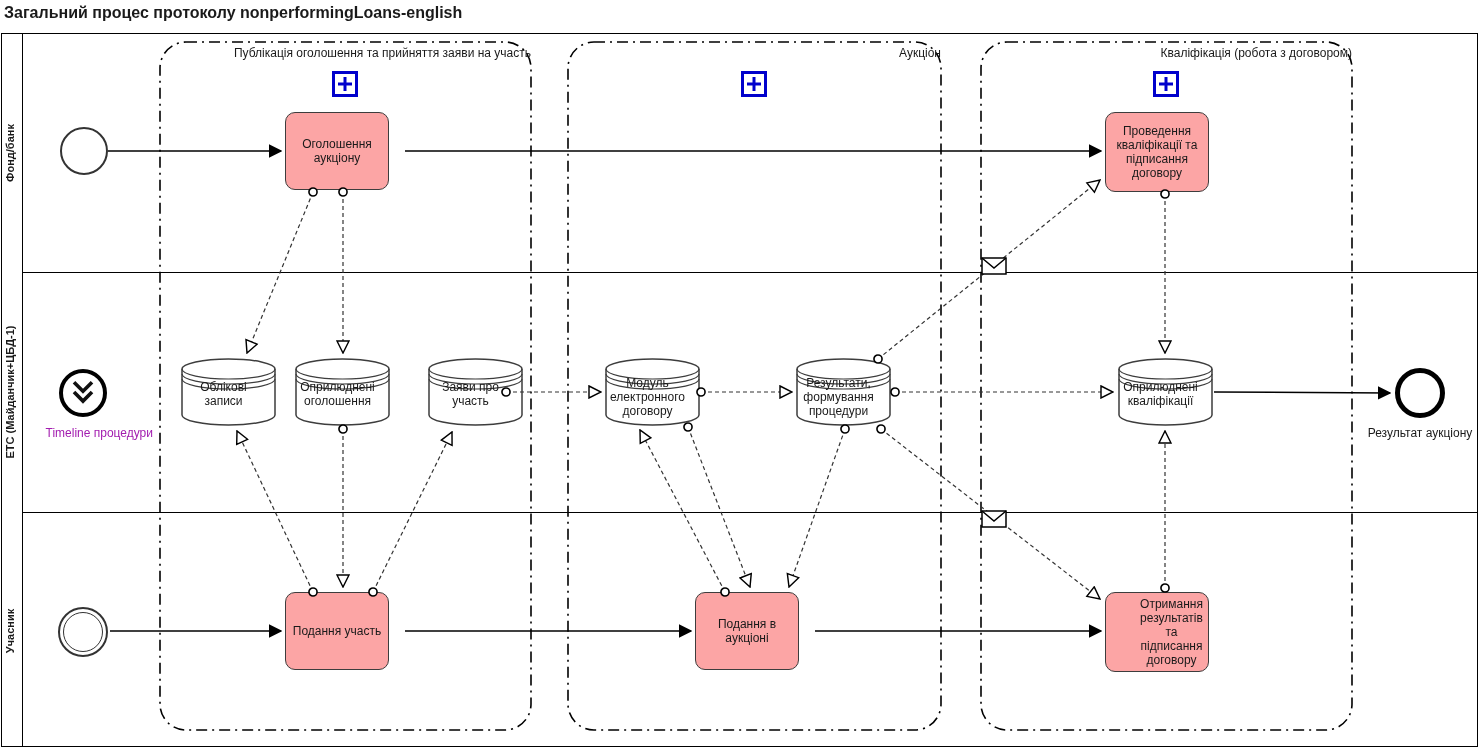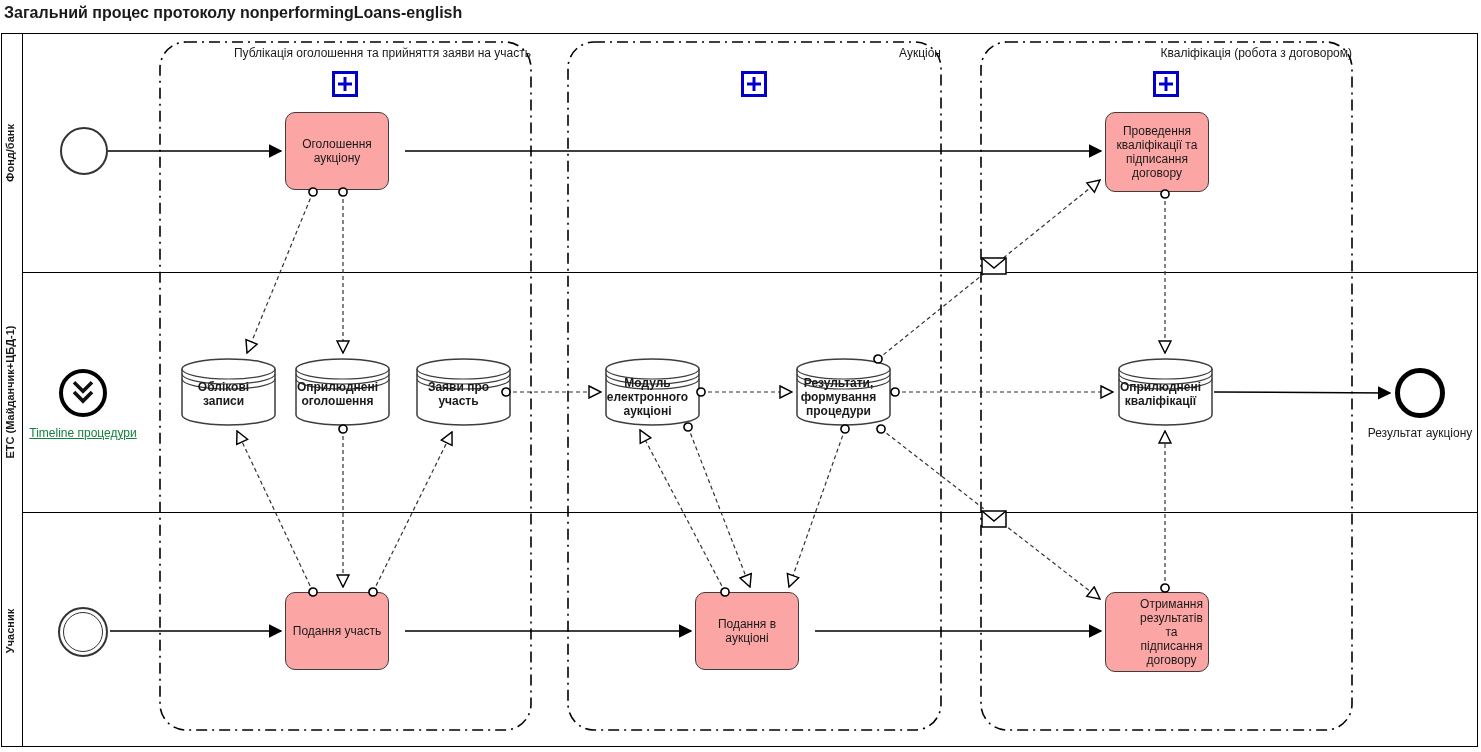--- a/index.html
+++ b/index.html
@@ -7,30 +7,30 @@
   .abs{position:absolute;}
   .title{left:4px;top:4px;font-size:16px;font-weight:bold;white-space:nowrap;}
   .frame{left:1px;top:33px;width:1477px;height:714px;border:1px solid #000;box-sizing:border-box;}
   .lane-col{left:0;top:0;width:21px;height:100%;border-right:1px solid #000;box-sizing:border-box;}
   .h-div{left:21px;right:0;height:1px;background:#000;}
   .lane-label{width:220px;height:16px;text-align:center;font-size:11px;font-weight:bold;white-space:nowrap;transform:rotate(-90deg);}
   .group-label{text-align:right;font-size:12px;white-space:nowrap;}
   .plus-btn{width:26px;height:26px;border:3px solid #0000CC;background:#fff;box-sizing:border-box;cursor:pointer;}
   .task{width:104px;height:78px;border:1.5px solid #3d3d3d;border-radius:10px;background:#fca5a5;box-sizing:border-box;
         display:flex;align-items:center;justify-content:center;text-align:center;font-size:12px;line-height:14px;padding:3px;}
-  .store{width:85px;height:68px;font-weight:bold;}
+  .store{width:85px;height:68px;}
   .store svg{position:absolute;left:0;top:0;}
   .store-label{position:absolute;left:1px;right:1px;top:22px;text-align:center;font-size:12px;line-height:14px;}
   .evt{border-radius:50%;background:#fff;box-sizing:border-box;}
   .evt-start{left:60px;top:127px;width:48px;height:48px;border:2px solid #333;}
   .evt-double{left:58px;top:607px;width:50px;height:50px;border:2px solid #333;}
   .evt-double-inner{position:absolute;inset:3px;border:1.5px solid #333;border-radius:50%;}
   .evt-end{left:1395px;top:368px;width:50px;height:50px;border:5px solid #000;}
   .evt-timeline{left:59px;top:369px;width:48px;height:48px;border:4px solid #000;display:flex;align-items:center;justify-content:center;}
-  .timeline-link{left:13px;top:426px;width:140px;text-align:center;font-size:12px;color:#15803d;text-decoration:underline;cursor:pointer;white-space:nowrap;}
+  .timeline-link{left:13px;top:426px;width:140px;text-align:right;font-size:12px;color:#a21caf;cursor:pointer;white-space:nowrap;}
   .end-label{left:1345px;top:426px;width:150px;text-align:center;font-size:12px;white-space:nowrap;}
   svg.layer{position:absolute;left:0;top:0;pointer-events:none;}
 </style>
 </head>
 <body>
 
 <div class="abs title">Загальний процес протоколу nonperformingLoans-english</div>
 
 <div class="abs frame">
   <div class="abs lane-col"></div>
@@ -97,33 +97,33 @@
   </svg>
   <div class="store-label">Облікові записи</div>
 </div>
 <div class="abs store" style="left:295px;top:358px;">
   <svg width="95" height="68" viewBox="0 0 95 68">
     <path d="M1,11 A46.5,10 0 0 1 94,11 L94,57 A46.5,10 0 0 1 1,57 Z" fill="#fff" stroke="#3d3d3d" stroke-width="1.5"></path>
     <path d="M1,11 A46.5,10 0 0 0 94,11 M1,16 A46.5,10 0 0 0 94,16 M1,21 A46.5,10 0 0 0 94,21" fill="none" stroke="#3d3d3d" stroke-width="1.2"></path>
   </svg>
   <div class="store-label">Оприлюднені оголошення</div>
 </div>
-<div class="abs store" style="left:416px;top:358px;">
+<div class="abs store" style="left:428px;top:358px;">
   <svg width="95" height="68" viewBox="0 0 95 68">
     <path d="M1,11 A46.5,10 0 0 1 94,11 L94,57 A46.5,10 0 0 1 1,57 Z" fill="#fff" stroke="#3d3d3d" stroke-width="1.5"></path>
     <path d="M1,11 A46.5,10 0 0 0 94,11 M1,16 A46.5,10 0 0 0 94,16 M1,21 A46.5,10 0 0 0 94,21" fill="none" stroke="#3d3d3d" stroke-width="1.2"></path>
   </svg>
   <div class="store-label">Заяви про участь</div>
 </div>
 <div class="abs store" style="left:605px;top:358px;">
   <svg width="95" height="68" viewBox="0 0 95 68">
     <path d="M1,11 A46.5,10 0 0 1 94,11 L94,57 A46.5,10 0 0 1 1,57 Z" fill="#fff" stroke="#3d3d3d" stroke-width="1.5"></path>
     <path d="M1,11 A46.5,10 0 0 0 94,11 M1,16 A46.5,10 0 0 0 94,16 M1,21 A46.5,10 0 0 0 94,21" fill="none" stroke="#3d3d3d" stroke-width="1.2"></path>
   </svg>
-  <div class="store-label" style="top:18px;">Модуль електронного аукціоні</div>
+  <div class="store-label" style="top:18px;">Модуль електронного договору</div>
 </div>
 <div class="abs store" style="left:796px;top:358px;">
   <svg width="95" height="68" viewBox="0 0 95 68">
     <path d="M1,11 A46.5,10 0 0 1 94,11 L94,57 A46.5,10 0 0 1 1,57 Z" fill="#fff" stroke="#3d3d3d" stroke-width="1.5"></path>
     <path d="M1,11 A46.5,10 0 0 0 94,11 M1,16 A46.5,10 0 0 0 94,16 M1,21 A46.5,10 0 0 0 94,21" fill="none" stroke="#3d3d3d" stroke-width="1.2"></path>
   </svg>
   <div class="store-label" style="top:18px;">Результати, формування процедури</div>
 </div>
 <div class="abs store" style="left:1118px;top:358px;">
   <svg width="95" height="68" viewBox="0 0 95 68">

